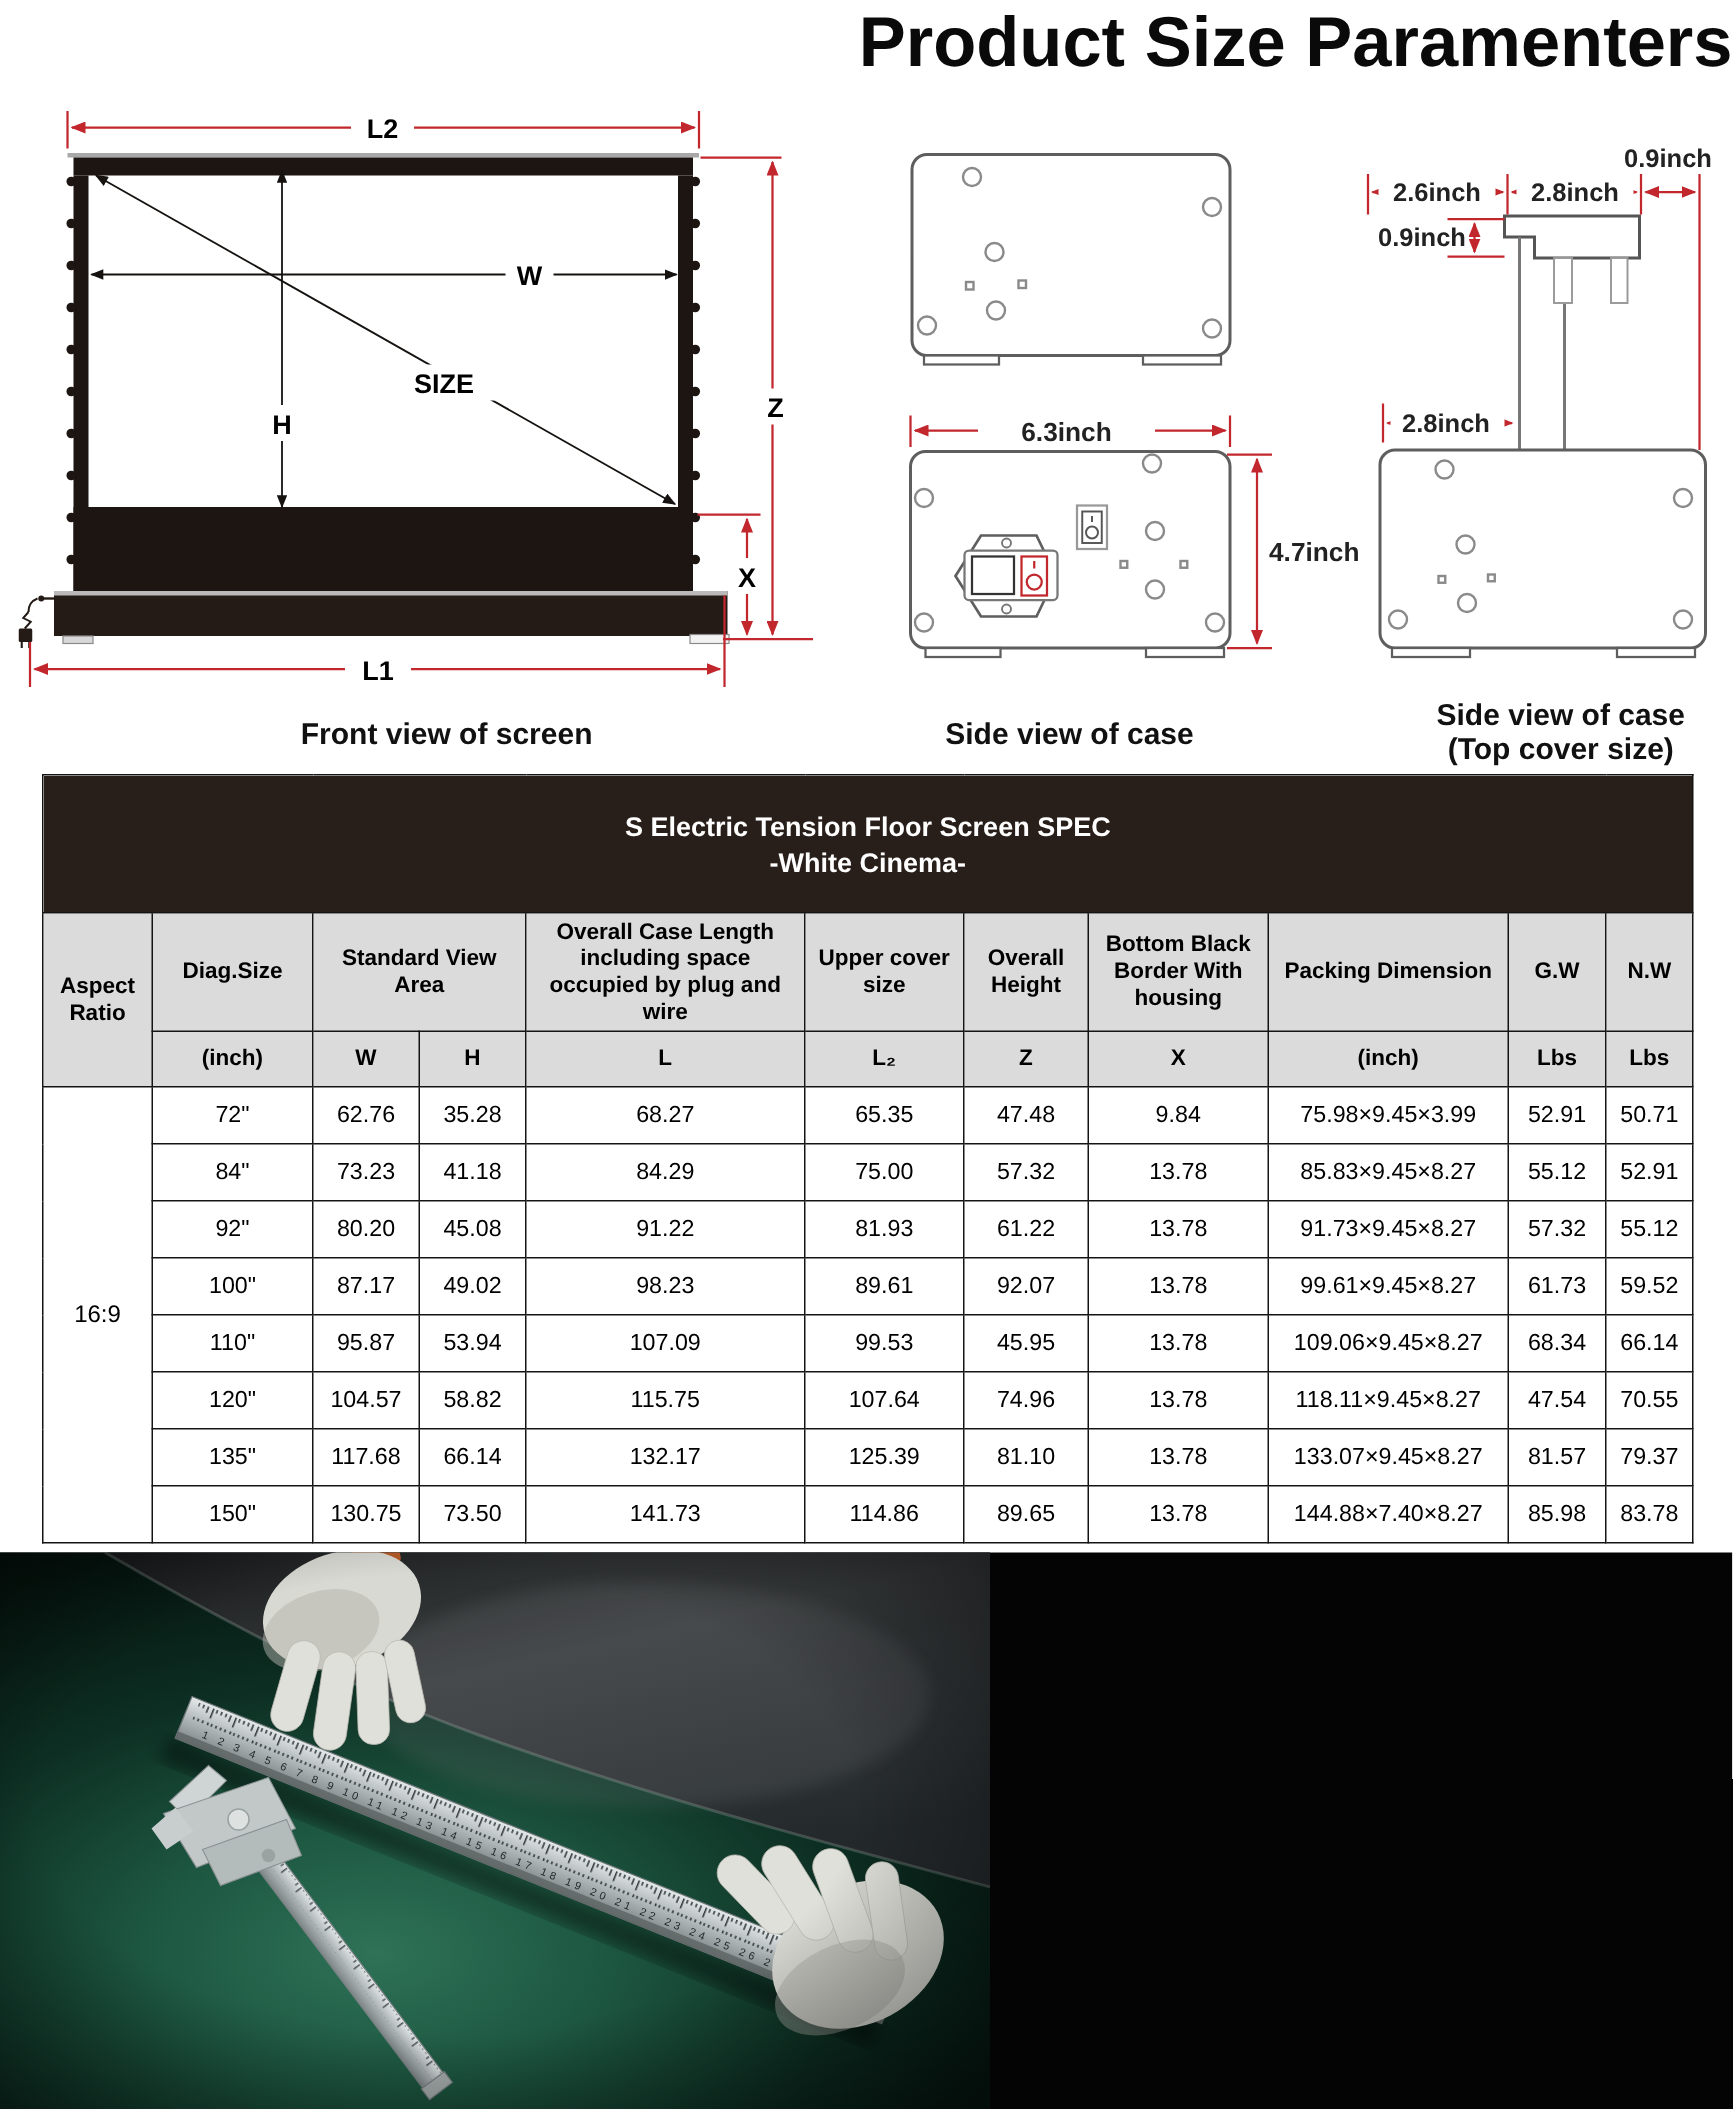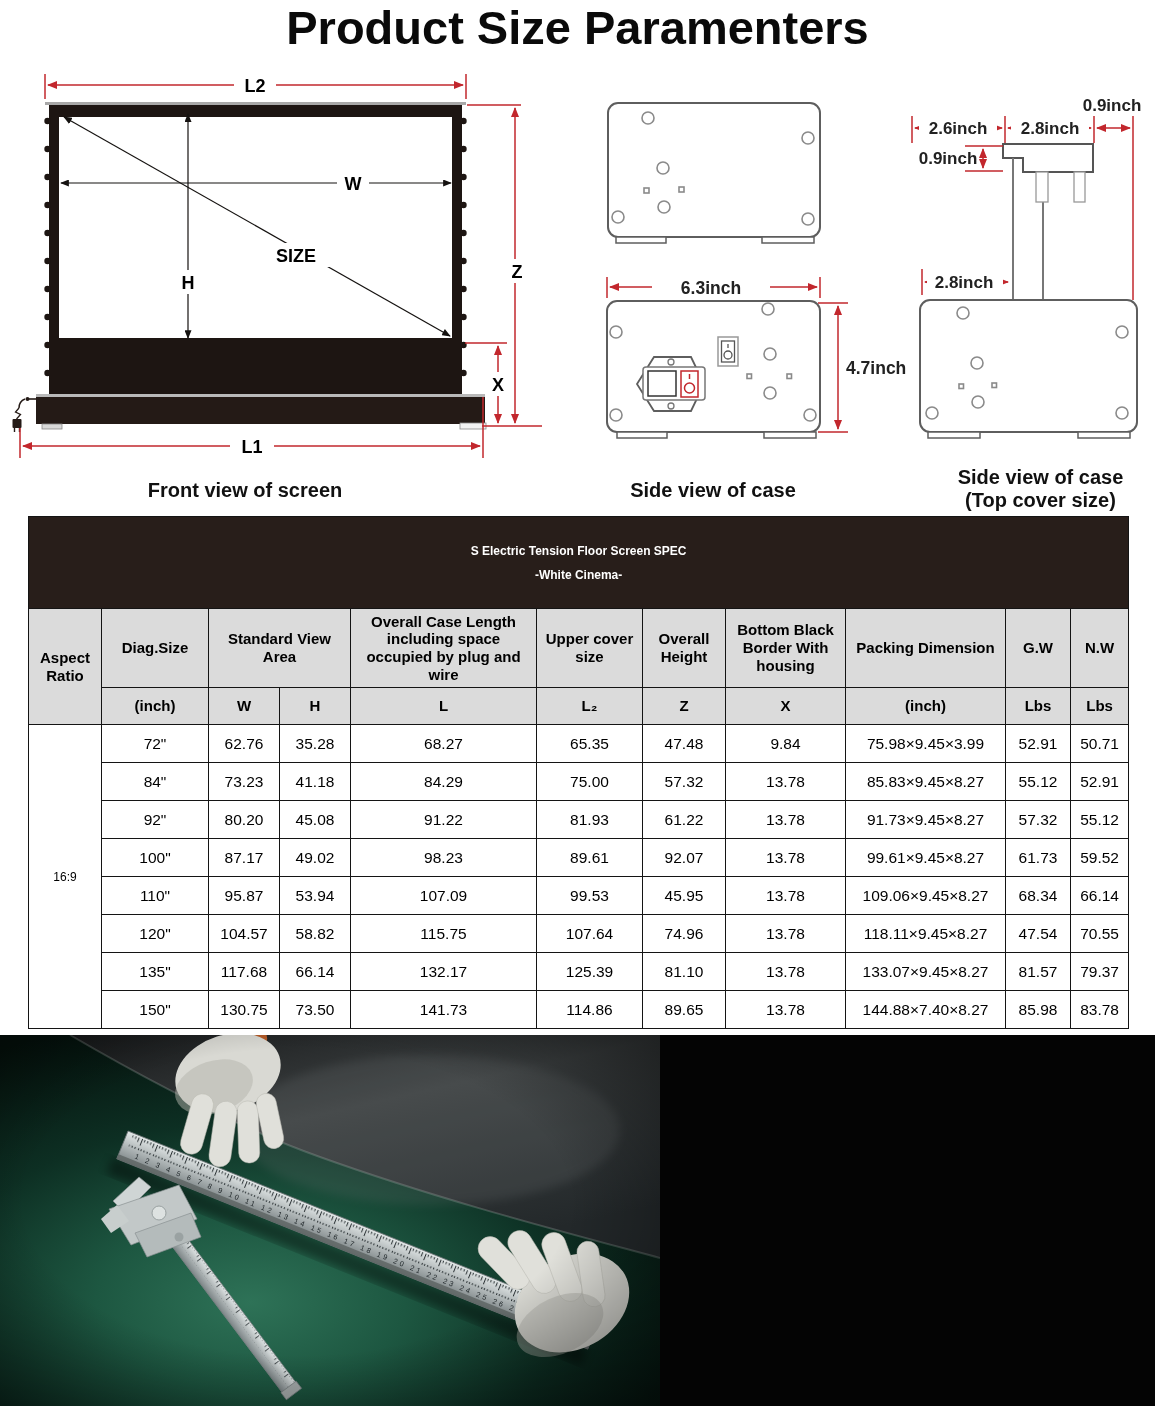--- a/index.html
+++ b/index.html
@@ -1,34 +1,34 @@
 <!DOCTYPE html>
 <html><head>
 <meta charset="utf-8">
 <style>
   html,body{margin:0;padding:0;background:#fff;}
   .page{position:relative;width:1155px;height:1406px;background:#fff;overflow:hidden;
         font-family:"Liberation Sans",sans-serif;color:#000;}
-  .title{position:absolute;top:0;left:0;width:100%;text-align:center;
+  .title{position:absolute;top:0;left:0;width:100%;text-align:right;
          font-size:47px;font-weight:700;letter-spacing:0px;color:#0a0a0a;}
   svg.diagrams{position:absolute;left:0;top:56px;}
   .caption{position:absolute;font-size:20px;font-weight:600;color:#111;text-align:center;line-height:23px;}
-  .cap-front{left:95px;top:479px;width:300px;}
+  .cap-front{left:95px;top:479px;width:300px;text-align:right;}
   .cap-side{left:598px;top:479px;width:230px;}
   .cap-cover{left:938px;top:466px;width:205px;}
   table.spec{position:absolute;left:28px;top:516px;width:1100px;border-collapse:collapse;
              table-layout:fixed;}
   table.spec td{border:1px solid #141414;text-align:center;vertical-align:middle;
                 padding:0 2px;overflow:hidden;}
-  td.band{background:#281e1a;color:#fff;height:91px;font-size:12px;font-weight:600;line-height:24px;}
+  td.band{background:#281e1a;color:#fff;height:91px;font-size:18px;font-weight:600;line-height:24px;}
   td.hdr{background:#dbdbdb;font-size:15px;font-weight:600;line-height:1.18;}
   tr.hrow1 td{height:78px;}
   tr.hrow2 td{height:36px;}
   tr.drow td{height:37px;font-size:15.5px;font-weight:400;background:#fff;}
-  tr.drow td.aspect-cell{font-size:12px;}
+  tr.drow td.aspect-cell{font-size:16px;}
   .bottom-strip{position:absolute;left:0;top:1035px;width:1155px;height:371px;background:#040404;}
   svg.photo{position:absolute;left:0;top:0;}
 </style>
 </head>
 <body>
 
 <div class="page">
 
   <div class="title">Product Size Paramenters</div>
 

